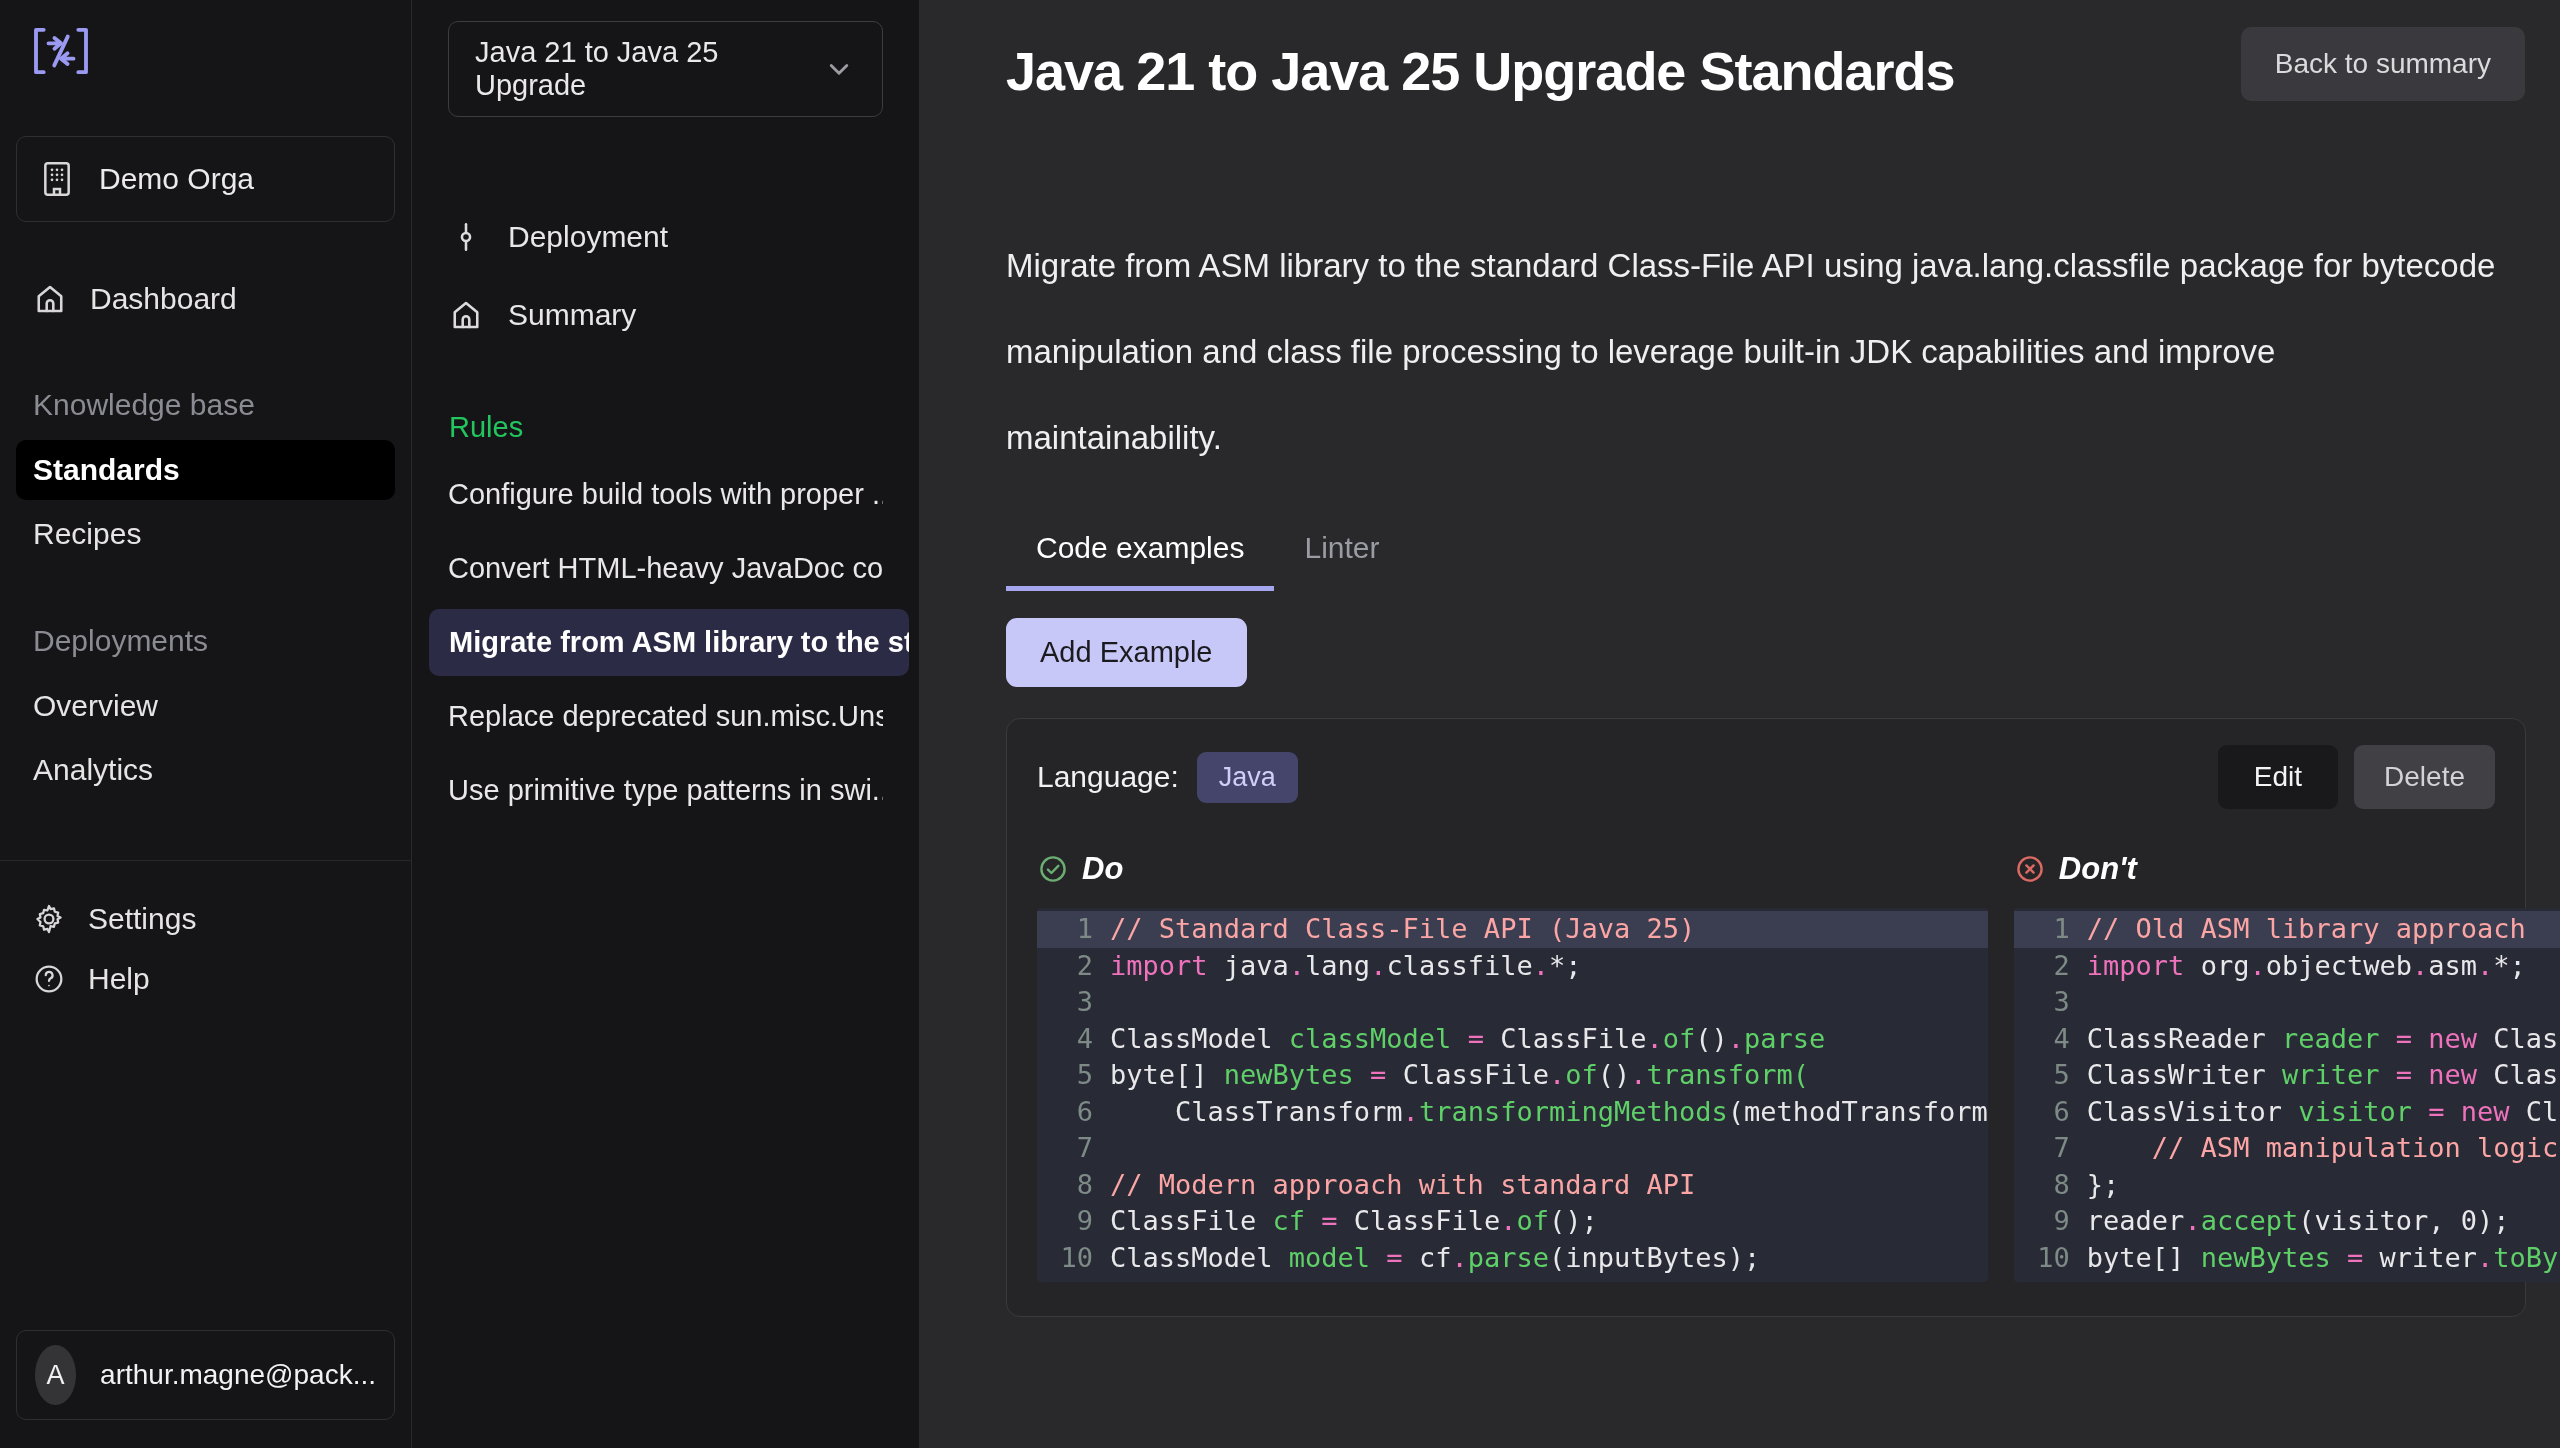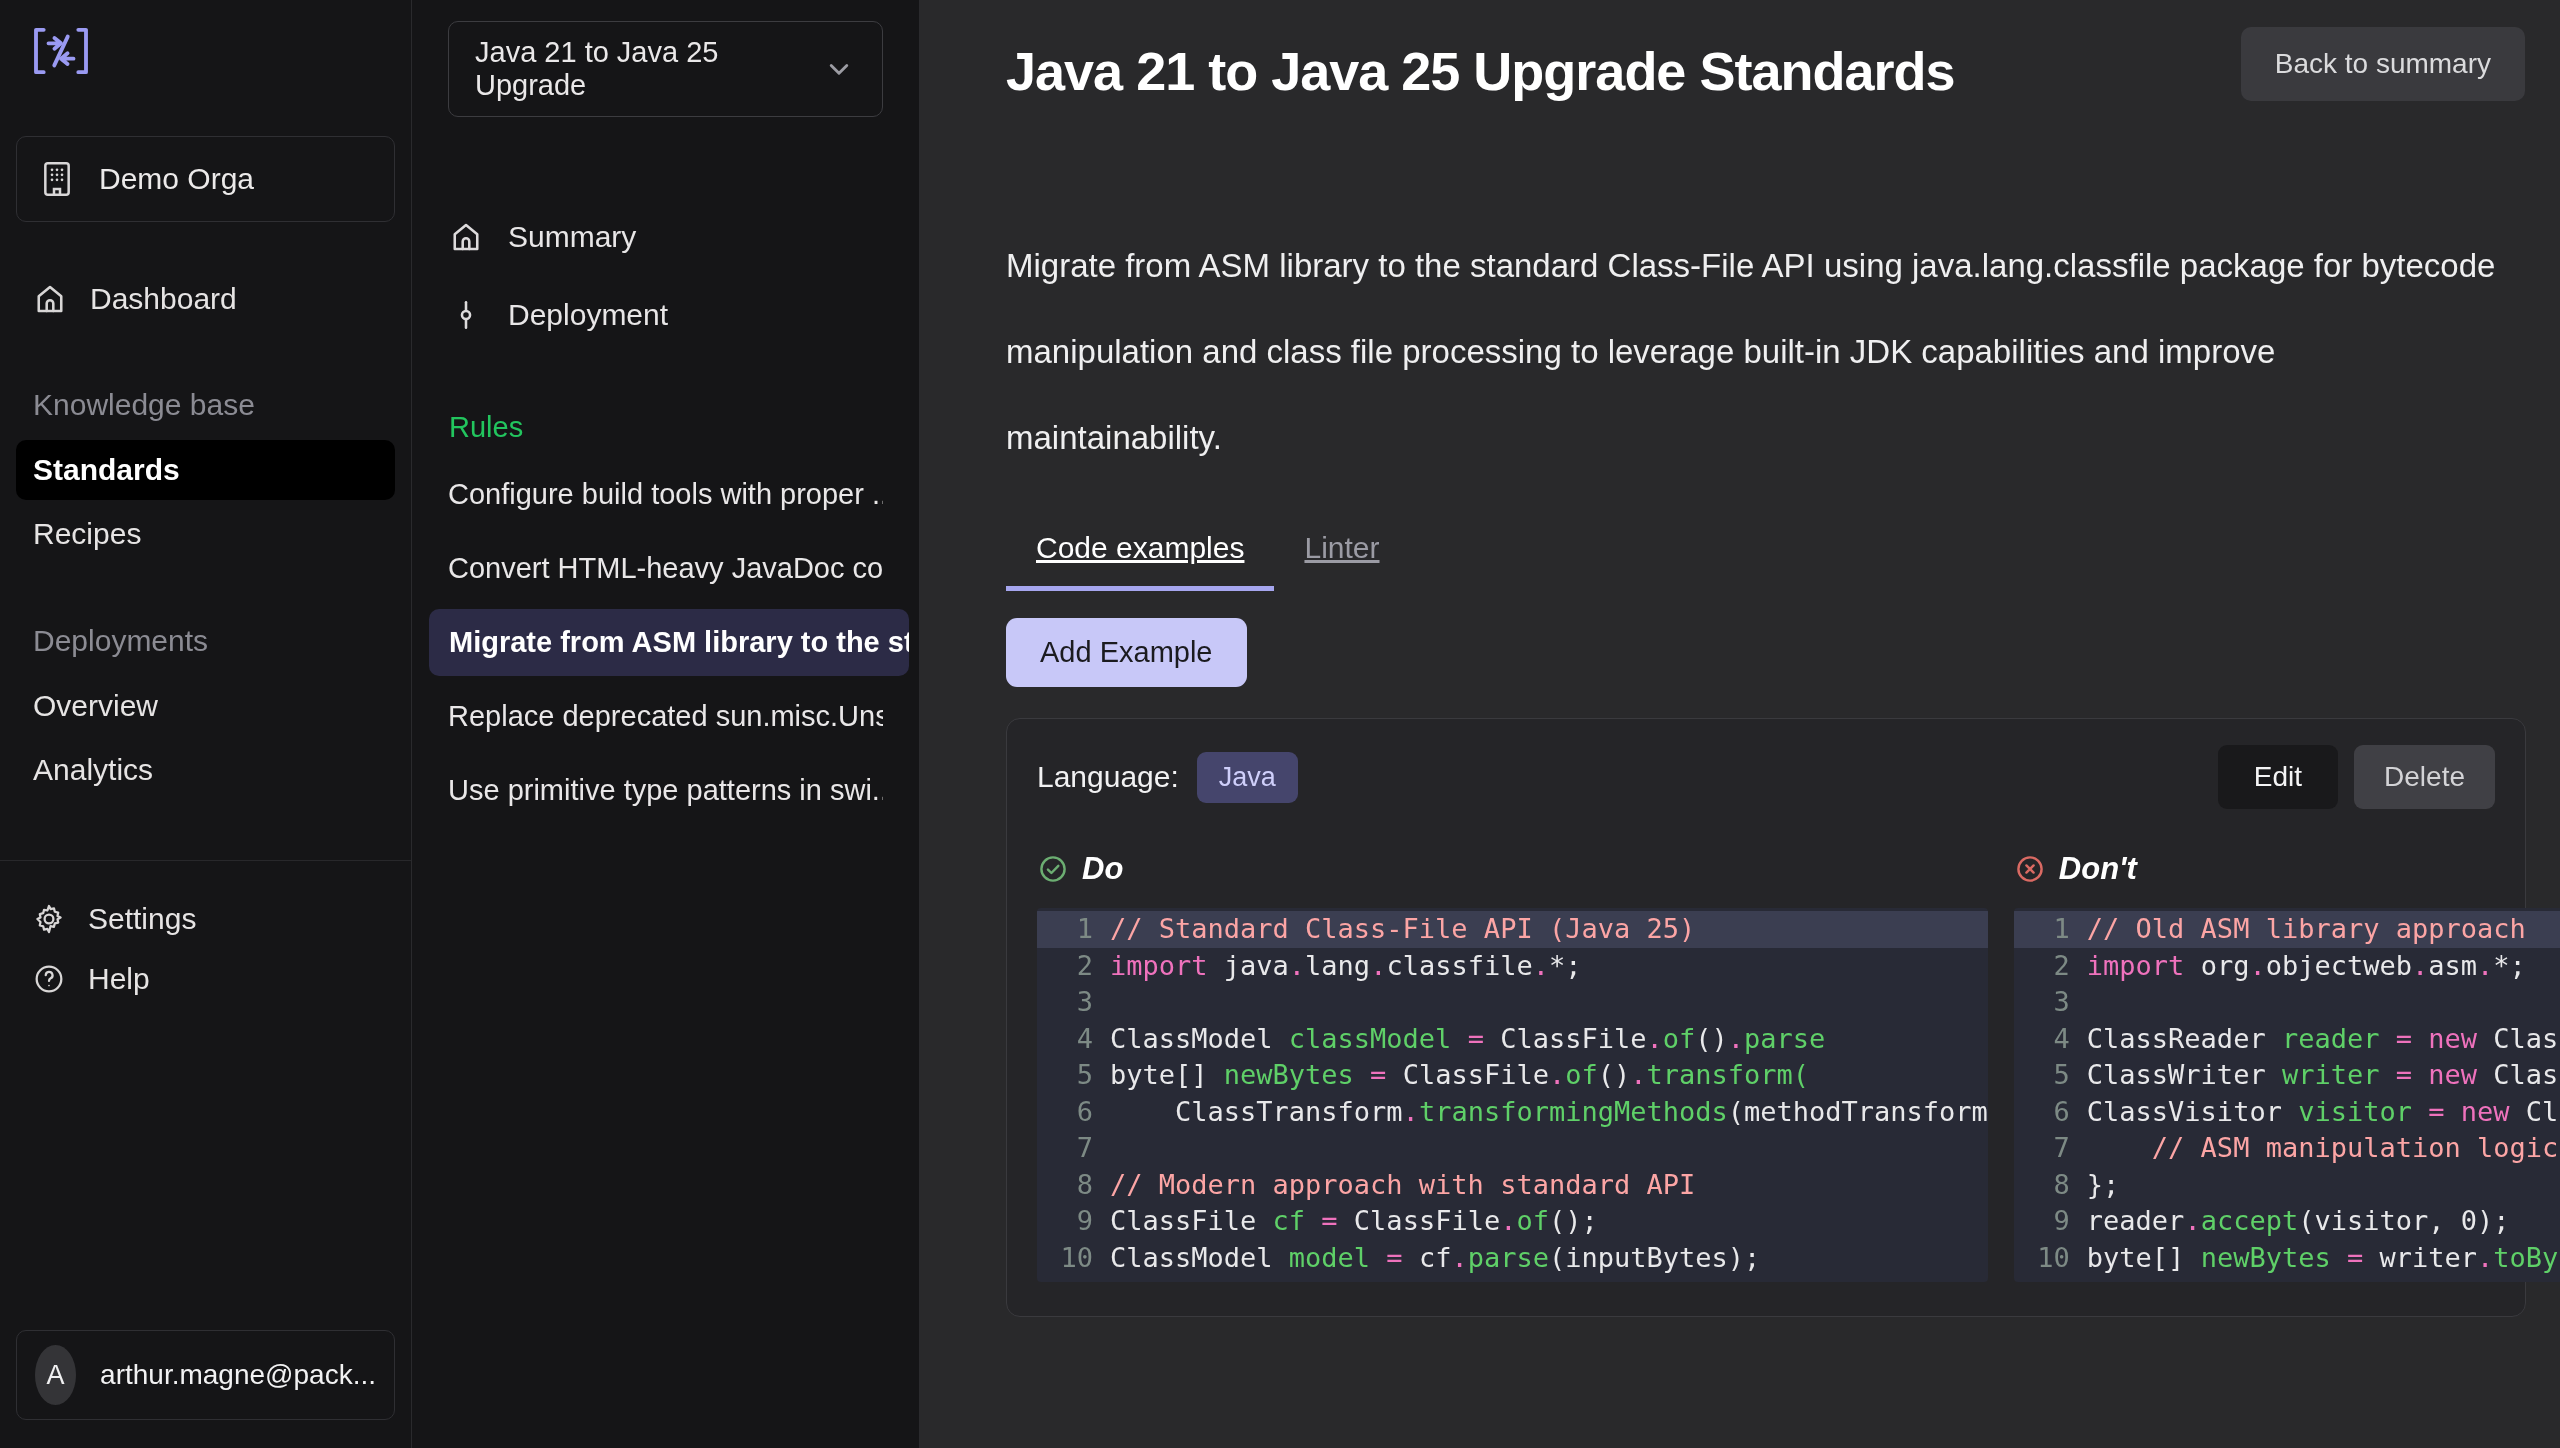--- a/index.html
+++ b/index.html
@@ -98,21 +98,21 @@
     border: none; border-radius: 10px; padding: 21px 34px; cursor: pointer;
     font-family: inherit;
   }
   .description {
     margin-top: 122px; width: 1490px;
     font-size: 33px; line-height: 86px; color: #efeff0;
   }
   .tabs { display: flex; margin-top: 50px; }
   .tab {
     padding: 0 30px 21px; font-size: 30px; color: #9b9ba4;
-    border-bottom: 5px solid transparent; cursor: pointer; text-decoration: underline;
+    border-bottom: 5px solid transparent; cursor: pointer;
   }
   .tab.active { color: #ffffff; border-bottom-color: #a6a6ef; }
   .add-btn {
     margin-top: 27px; display: inline-block;
     background: #c8c8f8; color: #1b1b1f; font-size: 29px;
     border: none; border-radius: 11px; padding: 18px 34px; cursor: pointer;
     font-family: inherit;
   }
 
   .card {
@@ -249,36 +249,36 @@
     <span>Java 21 to Java 25 Upgrade</span>
     <span class="chev">
       <svg width="34" height="34" viewBox="0 0 24 24" fill="none" stroke="currentColor" stroke-width="2" stroke-linecap="round" stroke-linejoin="round">
         <path d="M6.5 9.5 L12 15 L17.5 9.5"></path>
       </svg>
     </span>
   </div>
 
   <div class="snav-item">
     <span class="nicon">
-      <svg width="36" height="36" viewBox="0 0 24 24" fill="none" stroke="currentColor" stroke-width="1.7" stroke-linecap="round" stroke-linejoin="round">
-        <path d="M4.5 10.2 L12 4 L19.5 10.2 V20 H4.5 Z"></path>
-        <path d="M9.8 20 v-5 a2.2 2.2 0 0 1 4.4 0 v5"></path>
-      </svg>
-    </span>
-    <span>Summary</span>
-  </div>
-  <div class="snav-item">
-    <span class="nicon">
       <svg width="36" height="36" viewBox="0 0 24 24" fill="none" stroke="currentColor" stroke-width="1.7" stroke-linecap="round">
         <line x1="12" y1="3.5" x2="12" y2="9"></line>
         <circle cx="12" cy="12" r="2.7"></circle>
         <line x1="12" y1="15" x2="12" y2="20.5"></line>
       </svg>
     </span>
     <span>Deployment</span>
+  </div>
+  <div class="snav-item">
+    <span class="nicon">
+      <svg width="36" height="36" viewBox="0 0 24 24" fill="none" stroke="currentColor" stroke-width="1.7" stroke-linecap="round" stroke-linejoin="round">
+        <path d="M4.5 10.2 L12 4 L19.5 10.2 V20 H4.5 Z"></path>
+        <path d="M9.8 20 v-5 a2.2 2.2 0 0 1 4.4 0 v5"></path>
+      </svg>
+    </span>
+    <span>Summary</span>
   </div>
 
   <div class="rules-header">Rules</div>
   <div>
       <div class="rule-item">Configure build tools with proper ...</div>
       <div class="rule-item">Convert HTML-heavy JavaDoc co...</div>
       <div class="rule-item active">Migrate from ASM library to the st...</div>
       <div class="rule-item">Replace deprecated sun.misc.Uns...</div>
       <div class="rule-item">Use primitive type patterns in swi...</div>
     </div>

